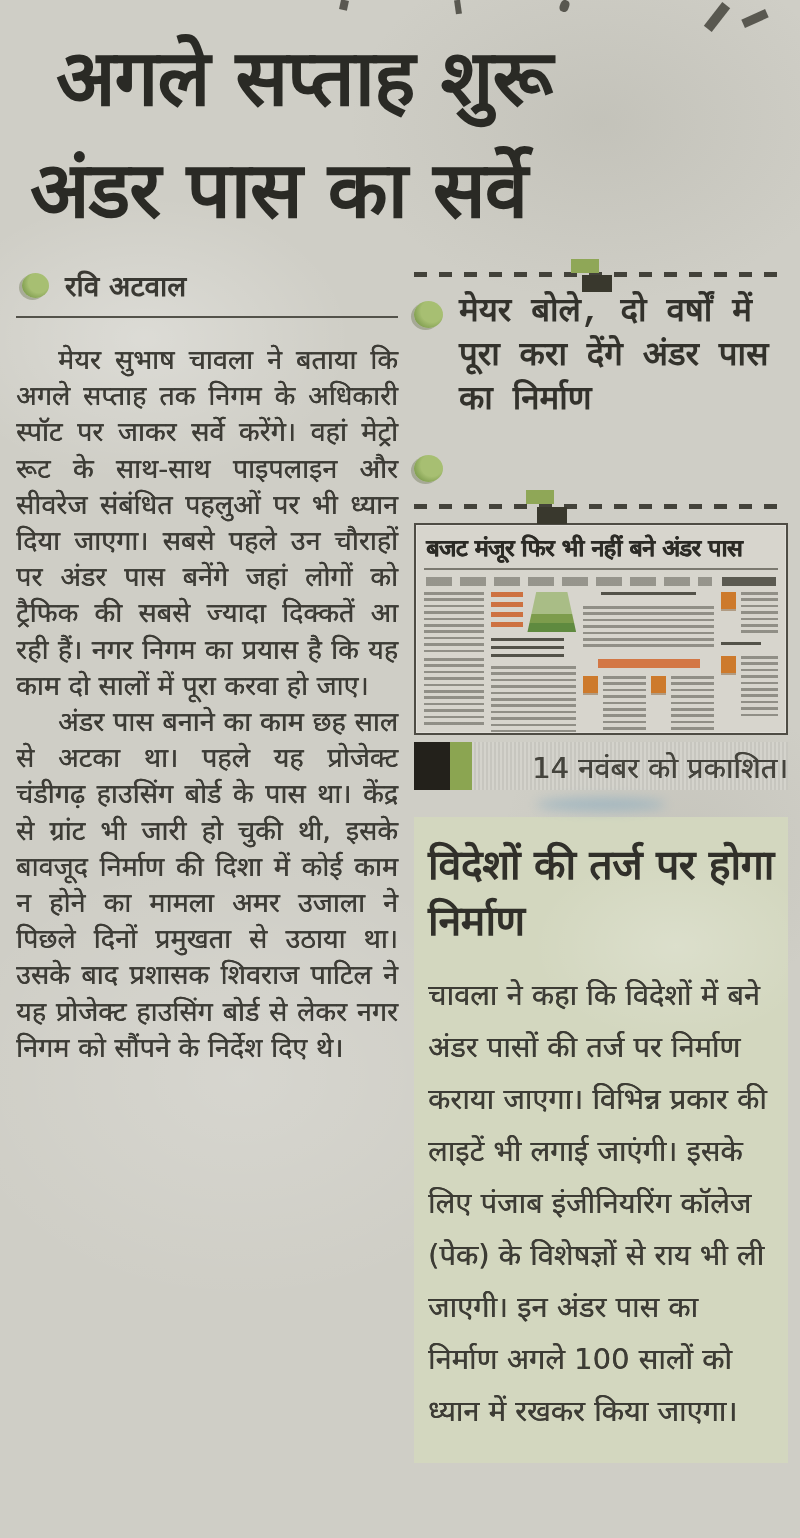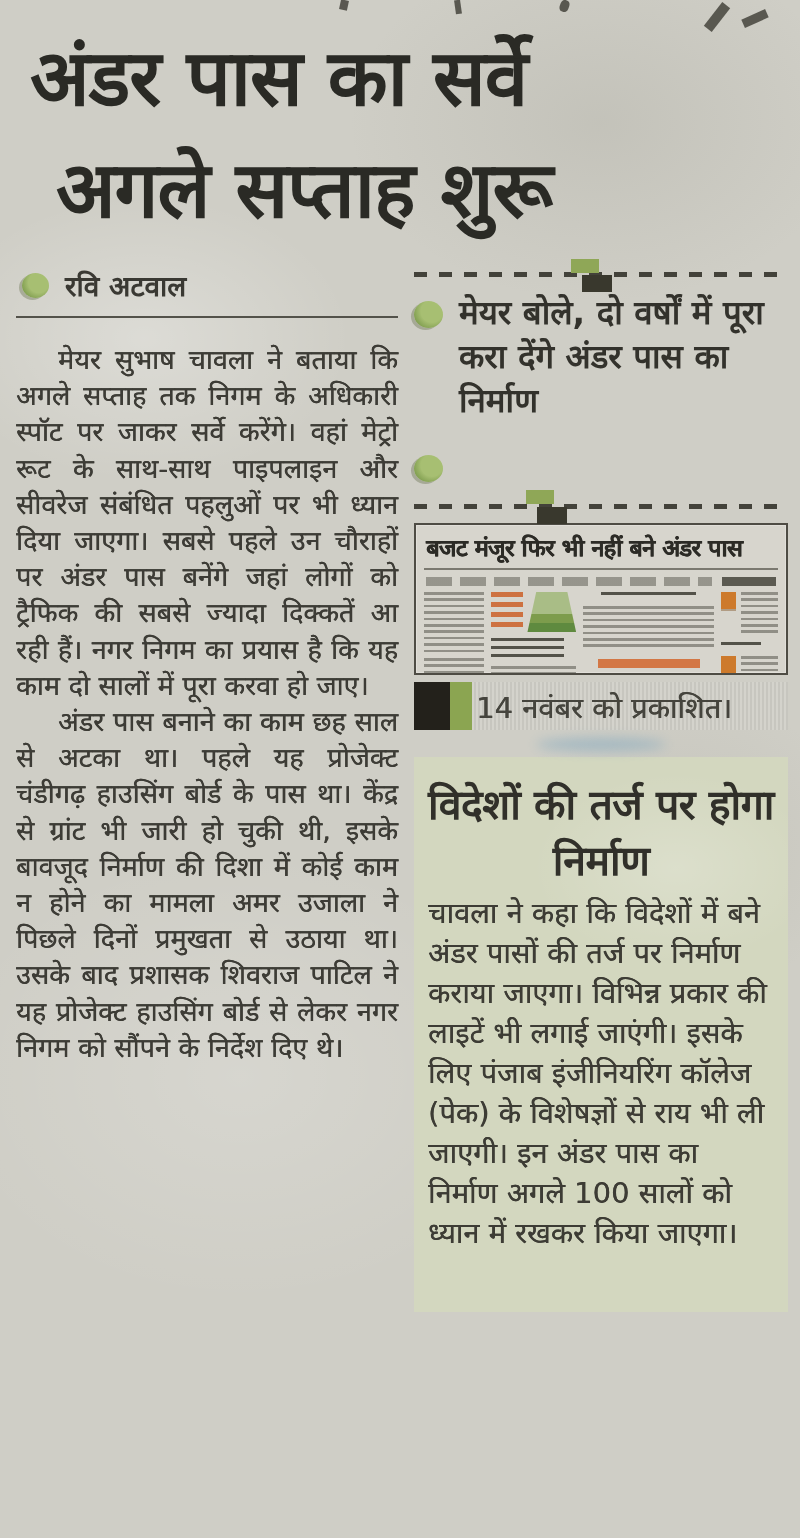--- a/index.html
+++ b/index.html
@@ -60,30 +60,30 @@
   .dash-sep{
     position:relative;height:5px;margin:10px 0 14px;
     background:repeating-linear-gradient(90deg,#43423a 0 13px,transparent 13px 25px);
   }
   .dash-sep .sq-green{position:absolute;width:28px;height:14px;background:#8fa757;top:-13px;left:42%;}
   .dash-sep .sq-dark{position:absolute;width:30px;height:17px;background:#39382d;top:3px;left:45%;}
   .dash-sep.bottom{margin-top:16px;}
   .dash-sep.bottom .sq-green{top:-14px;left:30%;}
   .dash-sep.bottom .sq-dark{top:3px;left:33%;}
 
-  .highlights{list-style:none;margin:10px 0 0;padding:0;}
+  .highlights{list-style:none;margin:10px 0 0;padding:0;font-family:Liberation Mono, monospace;}
   .highlights li{
     display:flex;gap:16px;margin-bottom:22px;
     font-size:33px;line-height:44px;font-weight:bold;color:#33322c;
   }
   .highlights .gdot{margin-top:10px;width:29px;height:27px;}
 
   .clip-box{
     margin-top:12px;border:2px solid #4e4c44;background:#d7d5cd;
-    padding:6px 8px 8px;height:152px;box-sizing:border-box;overflow:hidden;
+    padding:6px 8px 8px;height:212px;box-sizing:border-box;overflow:hidden;
     box-shadow:0 0 0 1px rgba(255,255,255,.25) inset;
   }
   .clip-headline{
     font-weight:bold;font-size:23.5px;letter-spacing:-.6px;color:#2c2b26;
     white-space:nowrap;overflow:hidden;border-bottom:2px solid #7b7970;
     padding:0 0 5px 2px;text-shadow:.4px 0 0 currentColor;
   }
   .clip-sub{display:flex;align-items:center;gap:10px;margin:7px 2px 6px;}
   .tl{background:repeating-linear-gradient(180deg, rgba(86,85,76,.55) 0 2.6px, transparent 2.6px 6.4px);}
   .tlh{background:repeating-linear-gradient(180deg, rgba(60,59,50,.85) 0 3.4px, transparent 3.4px 8px);}
@@ -97,54 +97,54 @@
   .badge .gr{flex:1;background:linear-gradient(180deg,#a9bd86 55%,#7d9c4c 55% 78%,#5f8a3f 78%);clip-path:polygon(18% 0,82% 0,100% 100%,0 100%);}
   .oi{width:15px;height:17px;background:#cd7a2c;flex:0 0 auto;box-shadow:0 2px 0 rgba(120,70,20,.4);}
   .row{display:flex;gap:5px;}
   .ohead{height:10px;width:78%;margin:2px auto;background:#d2662d;opacity:.85;}
   .caption-bar{
     margin-top:7px;height:48px;display:flex;align-items:center;
     background:repeating-linear-gradient(90deg,#c7c6bf 0 2px,#d4d3cc 2px 4px);
   }
   .cap-black{width:36px;height:48px;background:#23211b;flex:0 0 auto;}
   .cap-green{width:22px;height:48px;background:#8ba551;flex:0 0 auto;margin-right:4px;}
-  .cap-text{flex:1;text-align:left;font-size:29px;color:#45443d;text-shadow:.4px 0 0 currentColor;}
+  .cap-text{flex:1;text-align:right;font-size:29px;color:#45443d;text-shadow:.4px 0 0 currentColor;}
   .scribble{
     width:130px;height:13px;margin:8px auto 2px;border-radius:50%;
     background:#6f9fbe;filter:blur(6px);opacity:.45;
   }
   .green-section{
     margin-top:6px;background:#d3d7bf;padding:20px 14px 26px;min-height:555px;box-sizing:border-box;
     background-image:radial-gradient(ellipse 240px 160px at 70% 20%, rgba(255,255,255,.2), transparent 60%);
   }
   .green-section h2{
-    margin:0 0 4px;text-align:center;
+    margin:0 0 20px;
     font-size:41px;line-height:56px;font-weight:bold;color:#31302a;letter-spacing:-.5px;
   }
   .green-section p{
-    margin:0;font-size:29px;line-height:40px;color:#3d3c35;
+    margin:0;font-size:29px;line-height:52px;color:#3d3c35;
     text-shadow:.35px 0 0 currentColor;
   }
 </style>
 </head>
 <body>
 
 <div class="page">
 
   <div class="crop-marks">
     <span class="m1"></span>
     <span class="m2"></span>
     <span class="m3"></span>
     <span class="m4"></span>
     <span class="m5"></span>
   </div>
 
   <h1 class="headline">
+    <span class="hl hl2">अगले सप्ताह शुरू</span>
     <span class="hl hl1">अंडर पास का सर्वे</span>
-    <span class="hl hl2">अगले सप्ताह शुरू</span>
   </h1>
 
   <div class="content">
 
     <div class="col-left">
       <div class="byline">
         <span class="gdot"></span>
         <span>रवि अटवाल</span>
       </div>
       <div class="body-text">

